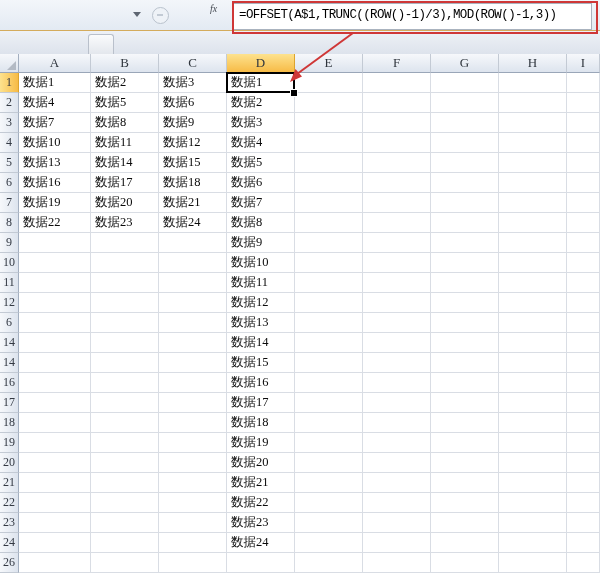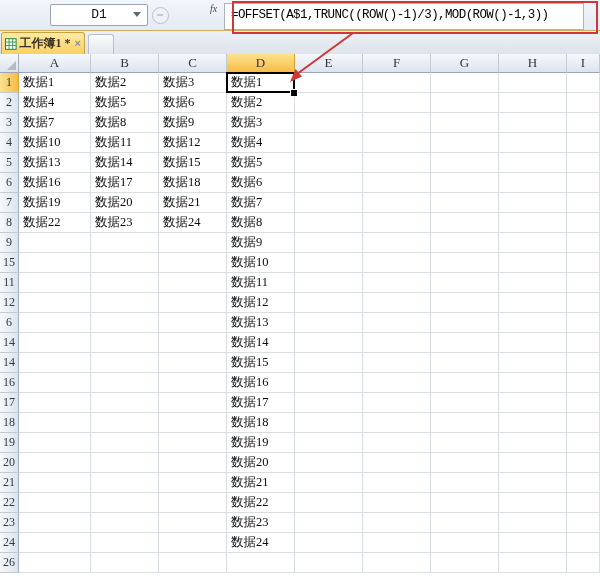--- a/index.html
+++ b/index.html
@@ -19,21 +19,21 @@
     border:1px solid #9aa5b2;border-radius:2px;}
   .name-box .ref{display:block;text-align:center;font-size:13px;line-height:20px;color:#111;
     font-family:"Liberation Mono",monospace;}
   .nb-drop{position:absolute;left:133px;top:12px;width:0;height:0;
     border-left:4px solid transparent;border-right:4px solid transparent;border-top:5px solid #5e6672;}
   .collapse-btn{position:absolute;left:152px;top:7px;width:15px;height:15px;border-radius:50%;
     background:#eef2f7;border:1px solid #b9c2cd;}
   .collapse-btn:after{content:"";position:absolute;left:4px;top:6px;width:6px;height:2px;background:#c2cad4;}
   .fx{position:absolute;left:210px;top:3px;font-style:italic;font-size:10px;color:#474c54;
     font-family:"Liberation Serif",serif;}
-  .formula-bar{position:absolute;left:224px;top:3px;width:358px;height:25px;background:#fff;
+  .formula-bar{position:absolute;left:232px;top:3px;width:358px;height:25px;background:#fff;
     border:1px solid #aab3bf;}
   .formula-bar .ftext{display:block;white-space:nowrap;overflow:hidden;padding:4px 0 0 6px;
     font-family:"Liberation Mono",monospace;font-size:12.5px;letter-spacing:-0.6px;color:#000;}
   .red-box{position:absolute;left:232px;top:1px;width:362px;height:29px;
     border:2px solid var(--annotation-red);pointer-events:none;z-index:30;}
   
   .tab-row{position:absolute;left:0;top:31px;width:600px;height:23px;
     background:linear-gradient(#eef1f6,#dde3ec);border-bottom:1px solid #c9d0da;}
   .tab-active{position:absolute;left:1px;top:1px;width:84px;height:22px;
     background:linear-gradient(#fdeaa6,#f8d262);border:1px solid #c9a240;border-bottom:none;
@@ -69,41 +69,30 @@
   .fill-handle{position:absolute;left:290px;top:89px;width:6px;height:6px;background:#000;
     border:1px solid #fff;box-sizing:content-box;z-index:11;}
   .arrow-svg{position:absolute;left:0;top:0;width:600px;height:580px;pointer-events:none;z-index:31;}
 </style>
 </head>
 <body>
 
 <div class="window">
 
   <div class="formula-row">
-    <div class="name-box">
-      <span class="ref">D1</span>
-    </div>
     <div class="nb-drop"></div>
     <div class="collapse-btn"></div>
     <div class="fx"><span>fx</span></div>
     <div class="formula-bar">
       <span class="ftext">=OFFSET(A$1,TRUNC((ROW()-1)/3),MOD(ROW()-1,3))</span>
     </div>
     <div class="red-box"></div>
   </div>
 
   <div class="tab-row">
-    <div class="tab-active">
-      <svg width="12" height="12" viewBox="0 0 12 12">
-        <rect x="0.5" y="0.5" width="11" height="11" fill="#ffffff" stroke="#1e7e34"></rect>
-        <path d="M0.5 4 H11.5 M0.5 7.5 H11.5 M4.2 0.5 V11.5 M8 0.5 V11.5" stroke="#2f9e4e" stroke-width="1" fill="none"></path>
-      </svg>
-      <span class="t-label">工作簿1 *</span>
-      <span class="tab-close">×</span>
-    </div>
     <div class="tab-stub"></div>
   </div>
 
   <div class="sheet" id="grid">
       <div class="hrow">
         <div class="corner">
           <div class="tri"></div>
         </div>
         <div class="hcell" style="width: 72px;">A</div>
         <div class="hcell" style="width: 68px;">B</div>
@@ -217,21 +206,21 @@
         <div class="cell" style="width: 68px;"></div>
         <div class="cell" style="width: 68px;"></div>
         <div class="cell" style="width: 68px;">数据9</div>
         <div class="cell" style="width: 68px;"></div>
         <div class="cell" style="width: 68px;"></div>
         <div class="cell" style="width: 68px;"></div>
         <div class="cell" style="width: 68px;"></div>
         <div class="cell" style="width: 33px;"></div>
       </div>
       <div class="grow">
-        <div class="rhead">15</div>
+        <div class="rhead">10</div>
         <div class="cell" style="width: 72px;"></div>
         <div class="cell" style="width: 68px;"></div>
         <div class="cell" style="width: 68px;"></div>
         <div class="cell" style="width: 68px;">数据10</div>
         <div class="cell" style="width: 68px;"></div>
         <div class="cell" style="width: 68px;"></div>
         <div class="cell" style="width: 68px;"></div>
         <div class="cell" style="width: 68px;"></div>
         <div class="cell" style="width: 33px;"></div>
       </div>

